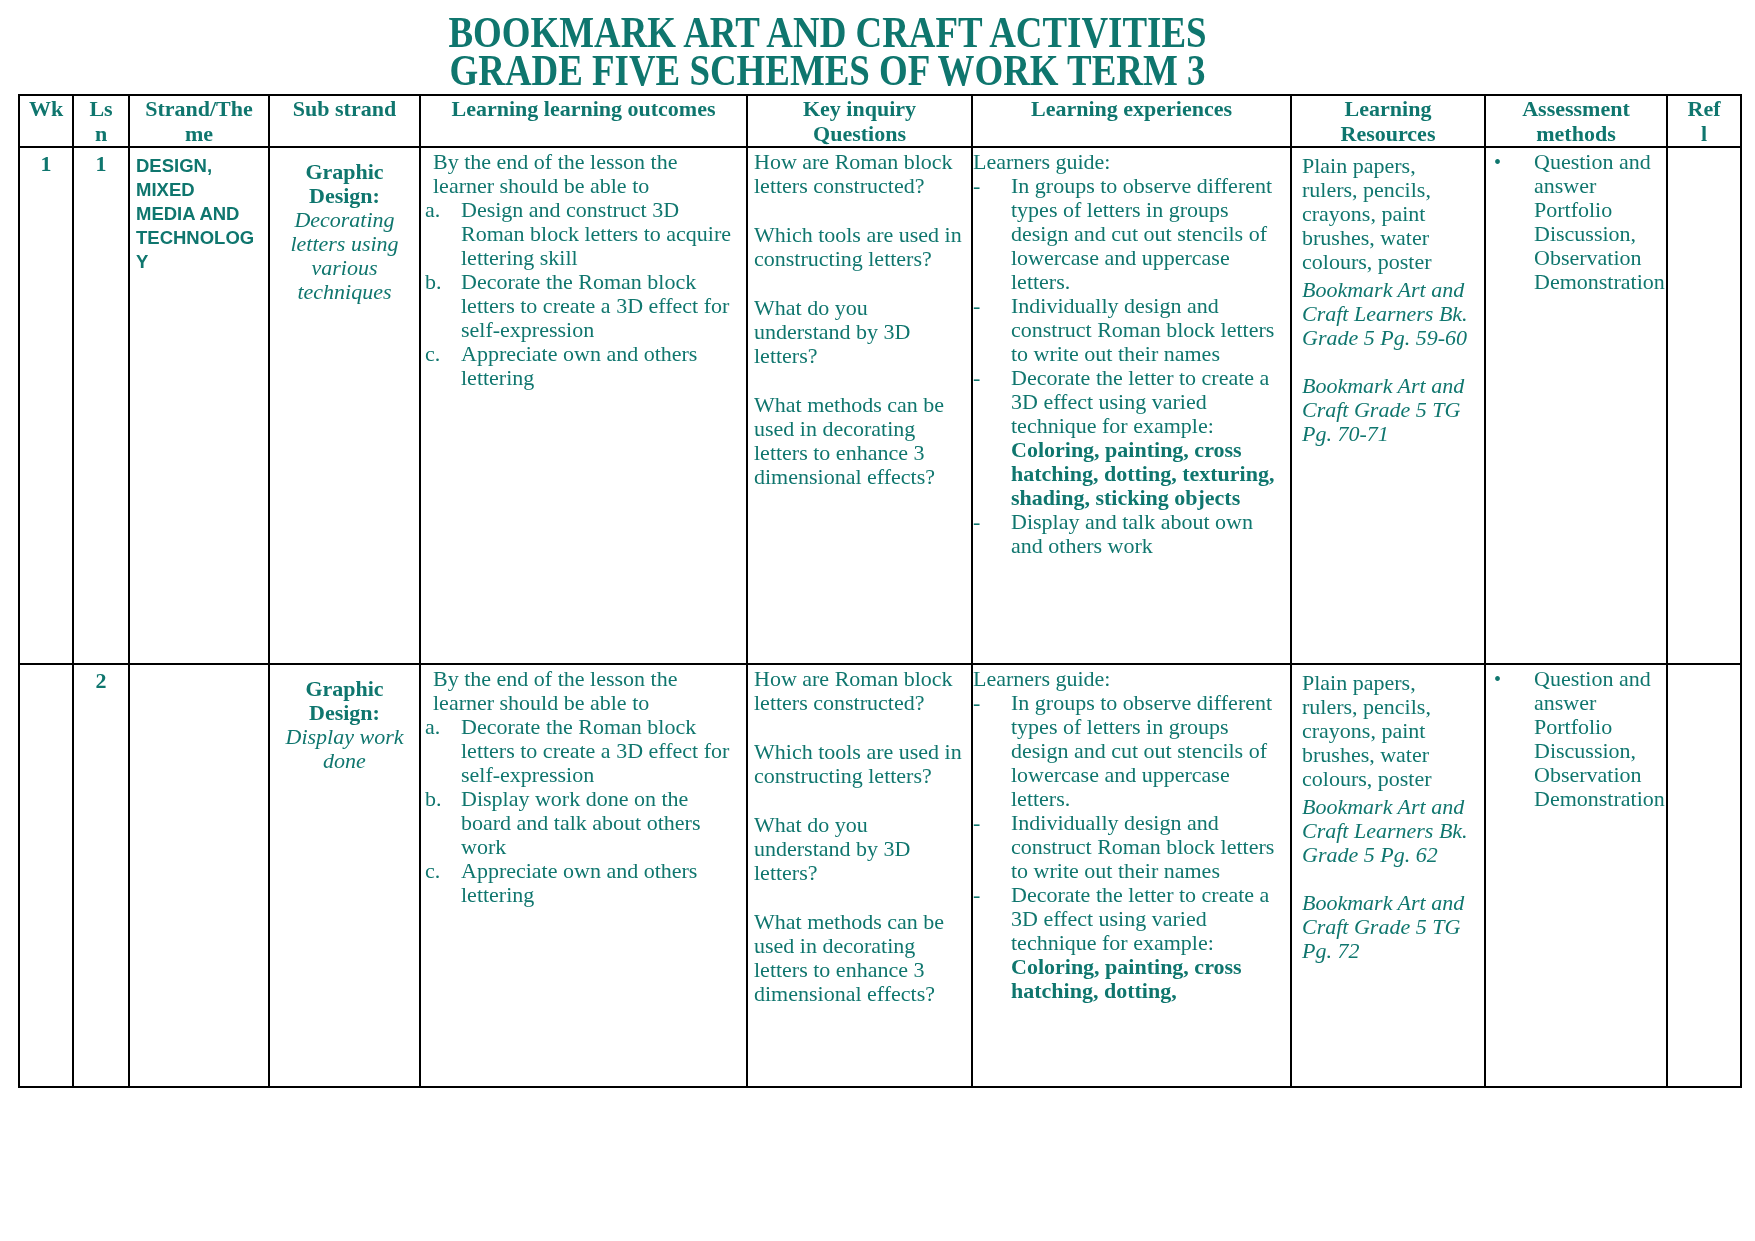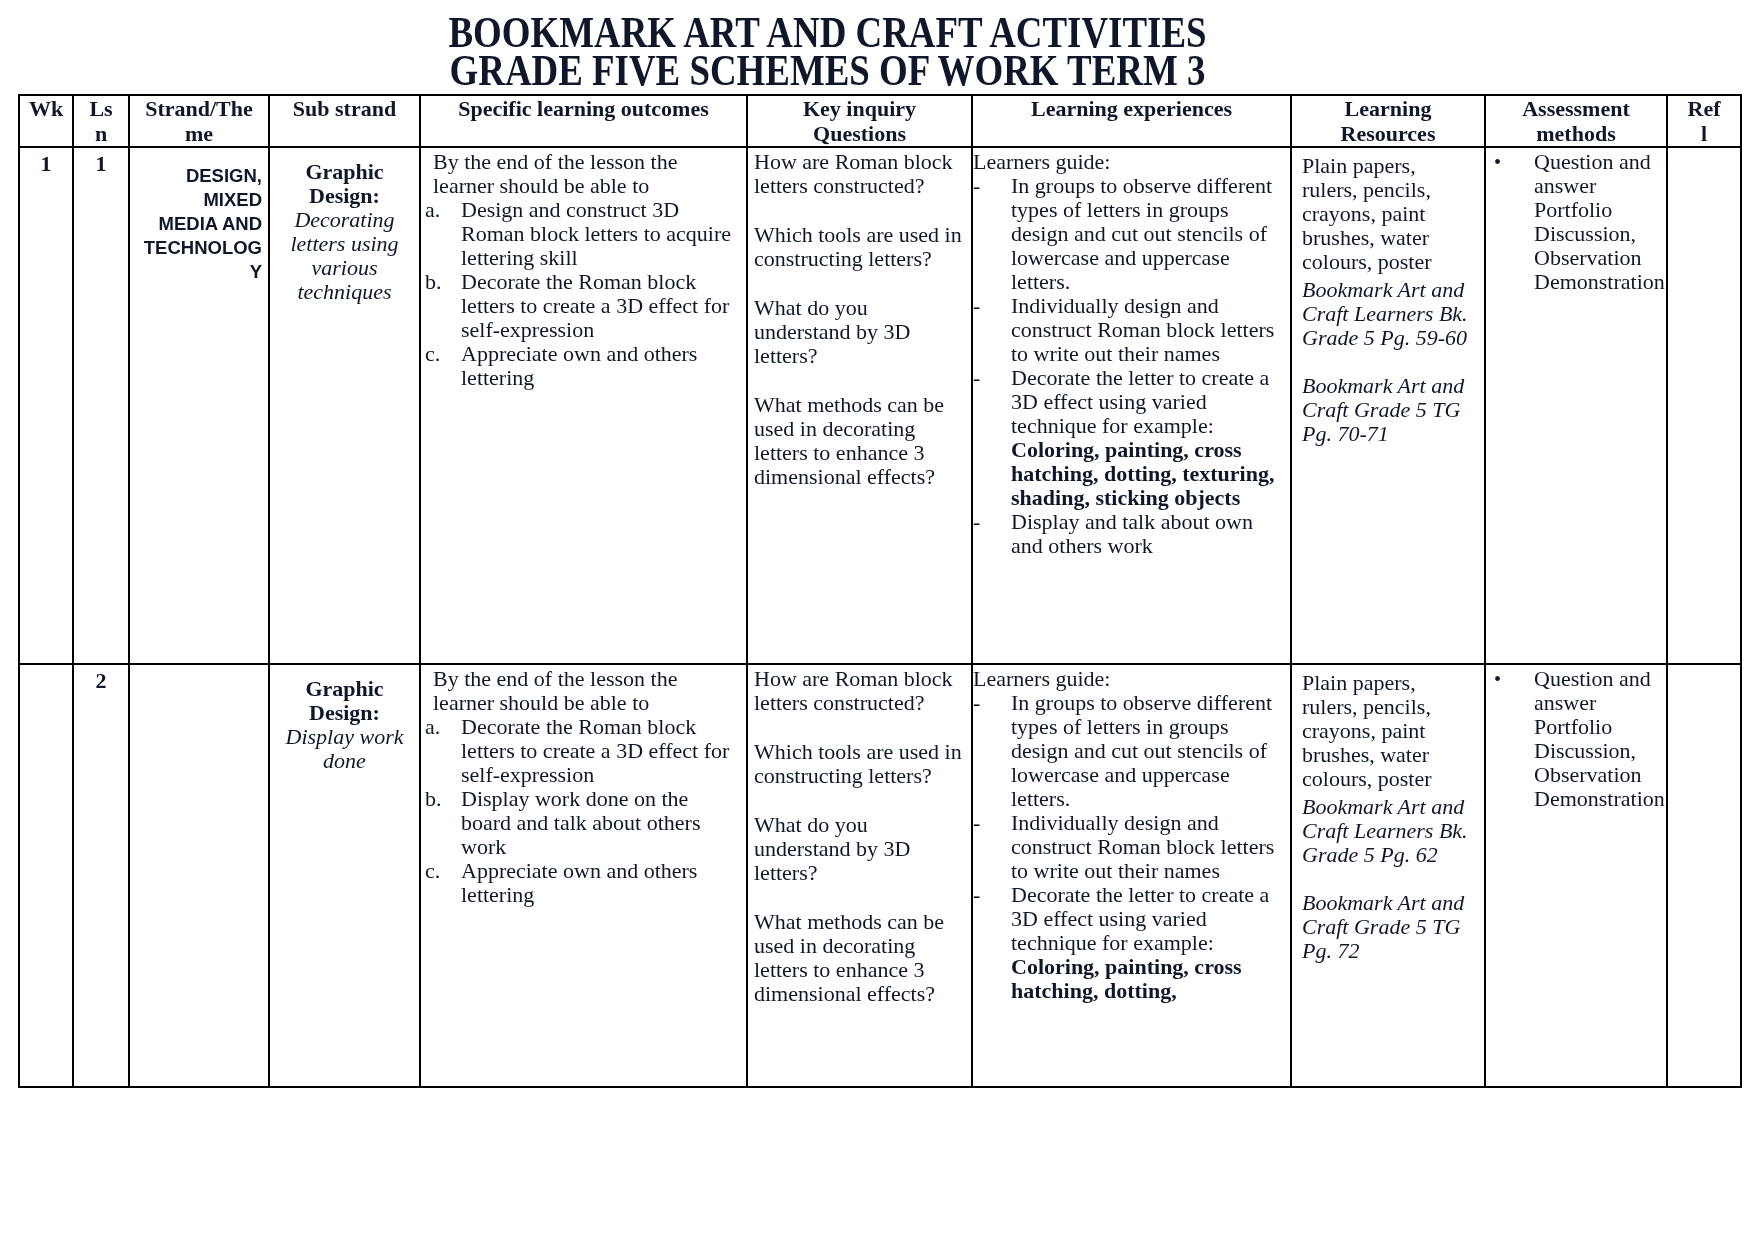--- a/index.html
+++ b/index.html
@@ -1,18 +1,18 @@
 <!DOCTYPE html>
 <html><head>
 <meta charset="utf-8">
 <style>
   html,body { margin:0; padding:0; background:#fff; }
   .page {
     position:relative; width:1755px; height:1241px; background:#ffffff;
-    color:#0f172a; font-family:"Liberation Serif", serif; overflow:hidden;
+    color:#0f766e; font-family:"Liberation Serif", serif; overflow:hidden;
   }
   .title {
     padding-top:13px; text-align:center; font-weight:bold;
     font-size:45px; line-height:38px; letter-spacing:0px;
     transform:translateX(-50px) scaleX(0.82); transform-origin:50% 0;
     white-space:nowrap;
   }
   table.scheme {
     border-collapse:collapse; table-layout:fixed;
     margin:5px 0 0 18px; width:1722px;
@@ -25,22 +25,22 @@
     font-weight:bold; text-align:center; white-space:pre-line;
     line-height:25px; padding:0 2px;
   }
   tr.header-row { height:52px; }
   tr.row-1 { height:517px; }
   tr.row-2 { height:423px; }
 
   .cell-num { text-align:center; font-weight:bold; padding-top:4px; }
   .cell-strand {
     font-family:"Liberation Sans", sans-serif; font-weight:bold;
-    font-size:18.5px; line-height:24px; text-align:right;
-    white-space:pre-line; padding-top:16px;
+    font-size:18.5px; line-height:24px; text-align:left;
+    white-space:pre-line; padding-top:6px;
   }
   .cell-sub { text-align:center; padding-top:12px; }
   .sub-bold { font-weight:bold; white-space:pre-line; }
   .sub-italic { font-style:italic; }
 
   .cell-outcomes { padding-left:4px;margin-left:8px; }
   .out-intro { padding:0 26px 0 8px; }
   .li { display:flex; }
   .li-label { flex:0 0 36px; }
   .li-text { flex:1 1 auto; }
@@ -80,21 +80,21 @@
     </colgroup>
 
     <tbody>
         <tr class="header-row">
       <th>Wk</th>
       <th>Ls
 n</th>
       <th>Strand/The
 me</th>
       <th>Sub strand</th>
-      <th>Specific learning outcomes</th>
+      <th>Learning learning outcomes</th>
       <th>Key inquiry
 Questions</th>
       <th>Learning experiences</th>
       <th>Learning
 Resources</th>
       <th>Assessment
 methods</th>
       <th>Ref
 l</th>
     </tr>

